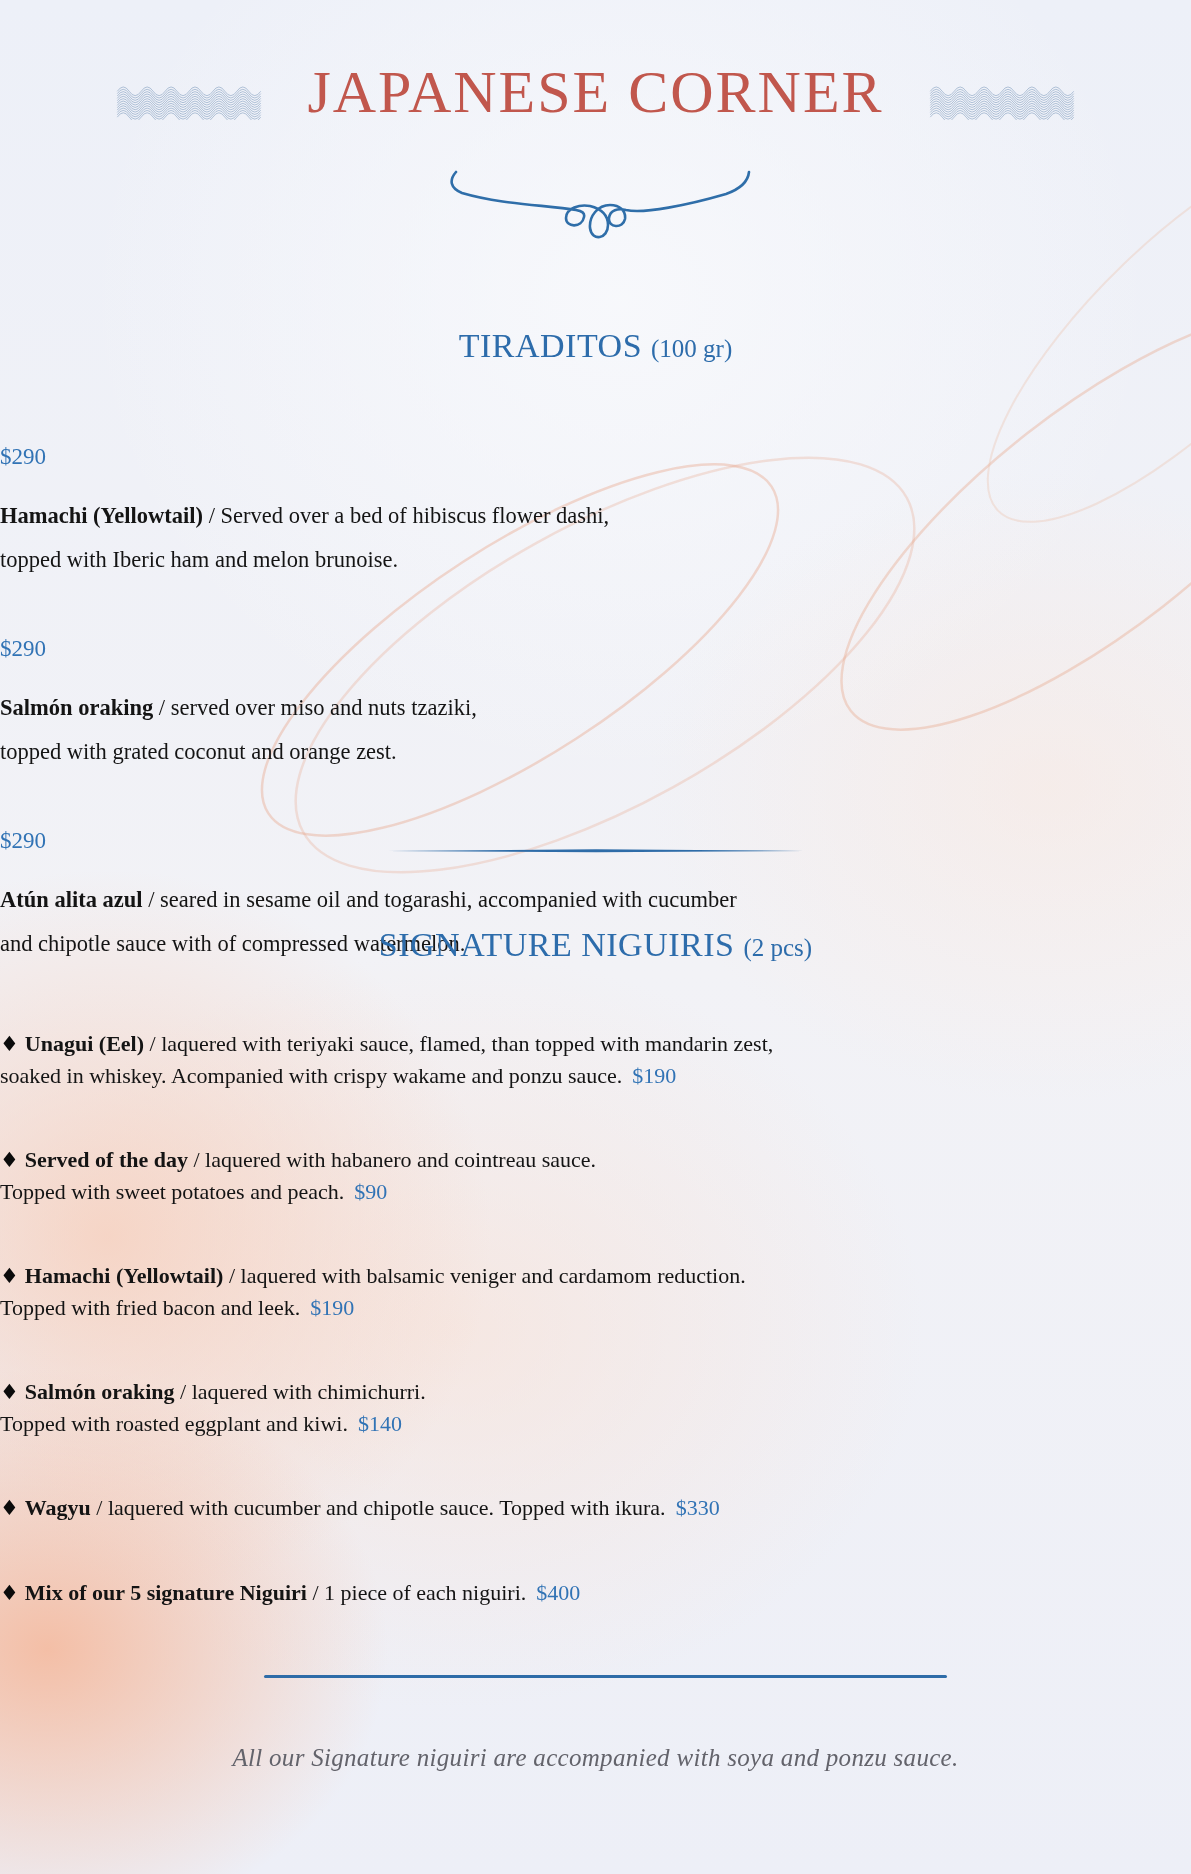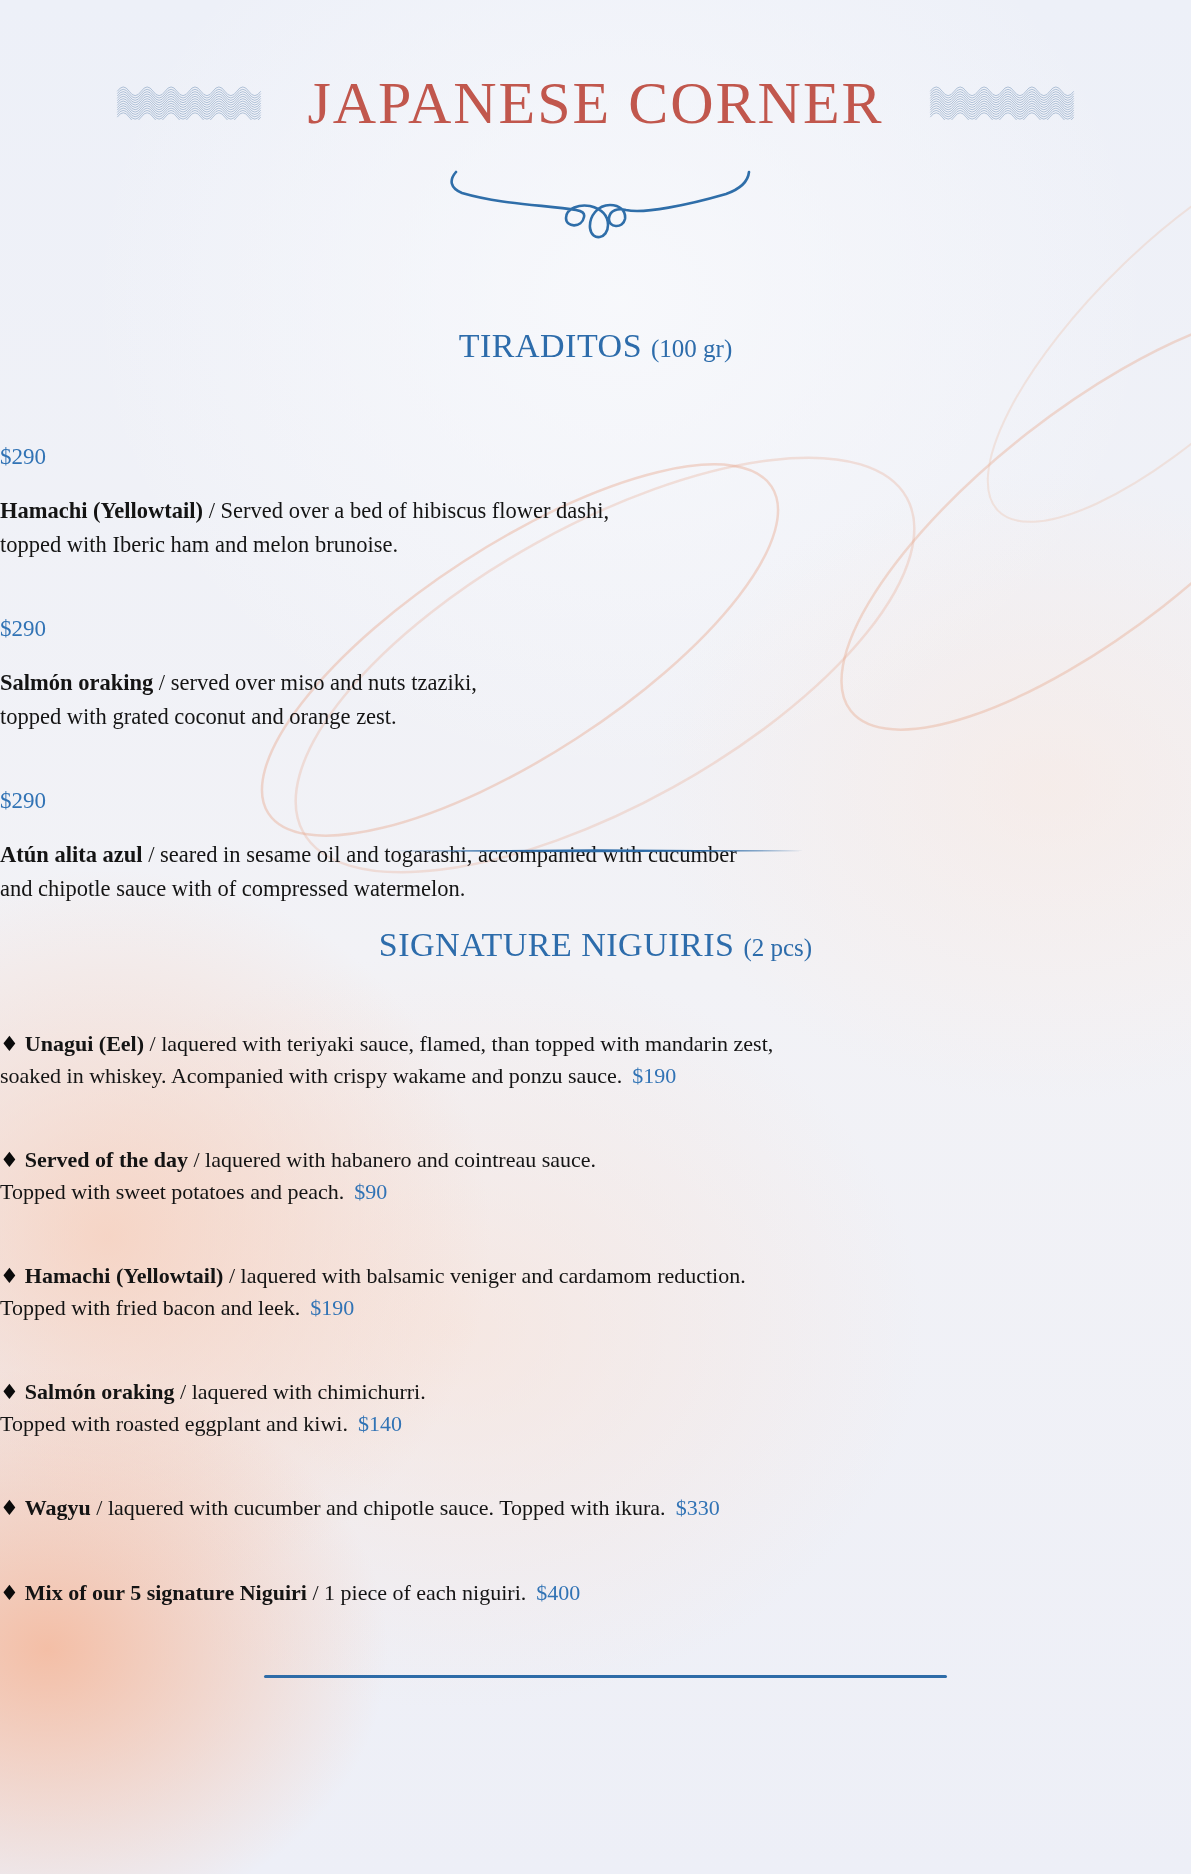--- a/index.html
+++ b/index.html
@@ -24,38 +24,37 @@
 
   
   .wave { position:absolute; top:80px; }
   .wave.left  { left:104px; }
   .wave.right { right:104px; }
   .page-title {
     position:absolute; top:58px; left:0; width:100%;
     text-align:center;
     font-size:60px; font-weight:400; letter-spacing:2px;
     color:#c1574d;
-    margin-top:11px;
   }
   .flourish { position:absolute; top:170px; left:50%; margin-left:-148px; }
 
   
   .sec-heading {
     position:absolute; left:0; width:100%; text-align:center;
     font-size:34px; color:#2d6cab; letter-spacing:0.5px; font-weight:500;
   }
   .sec-heading .portion { font-size:25px; letter-spacing:0; }
   .h-tiraditos { top:327px; }
   .h-niguiris  { top:926px; }
 
   
   .t-list { position:absolute; top:424px; left:0; right:0; text-align:left; }
   .t-item { margin-bottom:16px; white-space:pre-line; }
   .t-price { font-size:23px; line-height:30px; color:#3173b5; margin-bottom:4px; }
-  .t-desc  { font-size:22.5px; line-height:34px; color:#141414; }
+  .t-desc  { font-size:22.5px; line-height:44px; color:#141414; }
   .t-desc b { font-weight:bold; }
 
   
   .div-taper { position:absolute; top:849px; left:50%; margin-left:-208px; }
   .div-solid {
     position:absolute; top:1675px; left:264px; width:683px; height:3px;
     background:#2e6ca8; border-radius:2px;
   }
 
   
@@ -165,15 +164,16 @@
         <p class="n-item"><span class="bullet">♦</span><b>Hamachi (Yellowtail)</b> <span>/ laquered with balsamic veniger and cardamom reduction.
 Topped with fried bacon and leek.</span><span class="n-price">$190</span></p>
         <p class="n-item"><span class="bullet">♦</span><b>Salmón oraking</b> <span>/ laquered with chimichurri.
 Topped with roasted eggplant and kiwi.</span><span class="n-price">$140</span></p>
         <p class="n-item"><span class="bullet">♦</span><b>Wagyu</b> <span>/ laquered with cucumber and chipotle sauce. Topped with ikura.</span><span class="n-price">$330</span></p>
         <p class="n-item"><span class="bullet">♦</span><b>Mix of our 5 signature Niguiri</b> <span>/ 1 piece of each niguiri.</span><span class="n-price">$400</span></p>
       </div>
     </section>
 
     <div class="div-solid"></div>
+    <p class="footnote">All our Signature niguiri are accompanied with soya and ponzu sauce.</p>
 
   </div>
 </div>
 
 </body></html>

